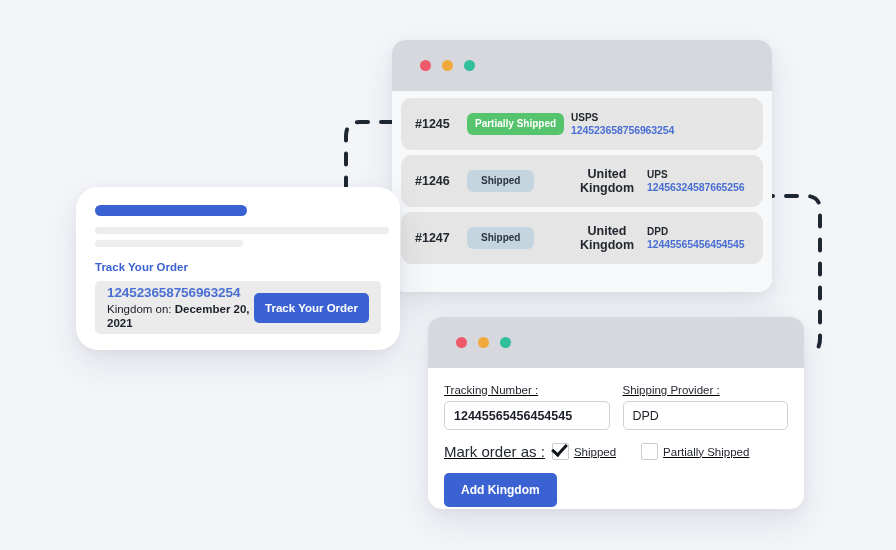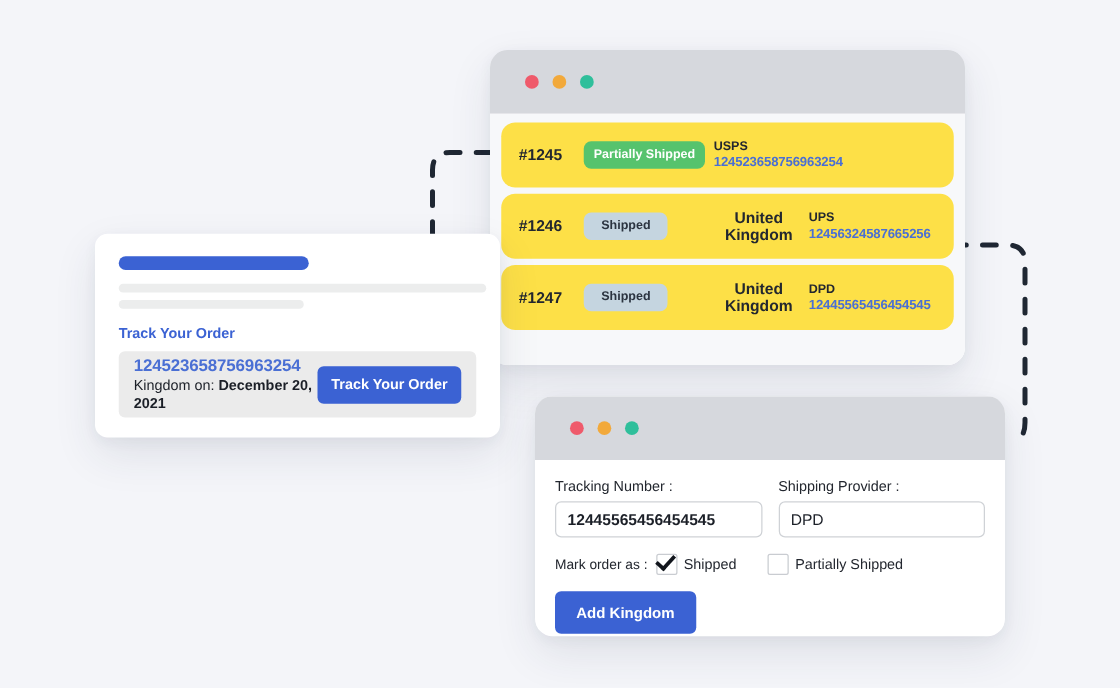--- a/index.html
+++ b/index.html
@@ -53,21 +53,21 @@
     width: 380px;
     height: 252px;
   }
   .orders-body {
     background: #f7f8fa;
     padding: 7px 9px 9px 9px;
     height: calc(100% - 51px);
     box-sizing: border-box;
   }
   .order-row {
-    background: #fde047;
+    background: #e5e5e5;
     border-radius: 11px;
     height: 52px;
     display: flex;
     align-items: center;
     margin-bottom: 5px;
     padding: 0 10px 0 14px;
     box-sizing: border-box;
   }
   .col-id {
     width: 52px;
@@ -128,21 +128,21 @@
   }
 
   
   #track-card {
     position: absolute;
     left: 76px;
     top: 187px;
     width: 324px;
     height: 163px;
     background: #ffffff;
-    border-radius: 10px;
+    border-radius: 22px;
     box-shadow: 0 14px 34px rgba(40, 50, 80, 0.10), 0 3px 10px rgba(40,50,80,0.05);
     padding: 18px 19px;
     box-sizing: border-box;
   }
   .skel {
     border-radius: 7px;
     height: 11px;
   }
   .skel.primary {
     background: #3b62d3;
@@ -208,20 +208,21 @@
 
   
   #tracking-form-window {
     left: 428px;
     top: 317px;
     width: 376px;
     height: 192px;
   }
   .form-body {
     padding: 16px 16px 14px 16px;
+    text-decoration: underline;
   }
   .form-row {
     display: flex;
     gap: 13px;
   }
   .field {
     flex: 1;
   }
   .field-label {
     font-size: 11.5px;
@@ -244,21 +245,21 @@
     outline: none;
   }
   .field-input.plain { font-weight: normal; }
   .mark-row {
     display: flex;
     align-items: center;
     margin-top: 13px;
     gap: 7px;
   }
   .mark-label {
-    font-size: 11px;
+    font-size: 15px;
     color: #23272f;
     text-align: center;
   }
   .cb-wrap {
     display: flex;
     align-items: center;
     gap: 5px;
     position: relative;
   }
   .cb-wrap.spaced { margin-left: 18px; }

